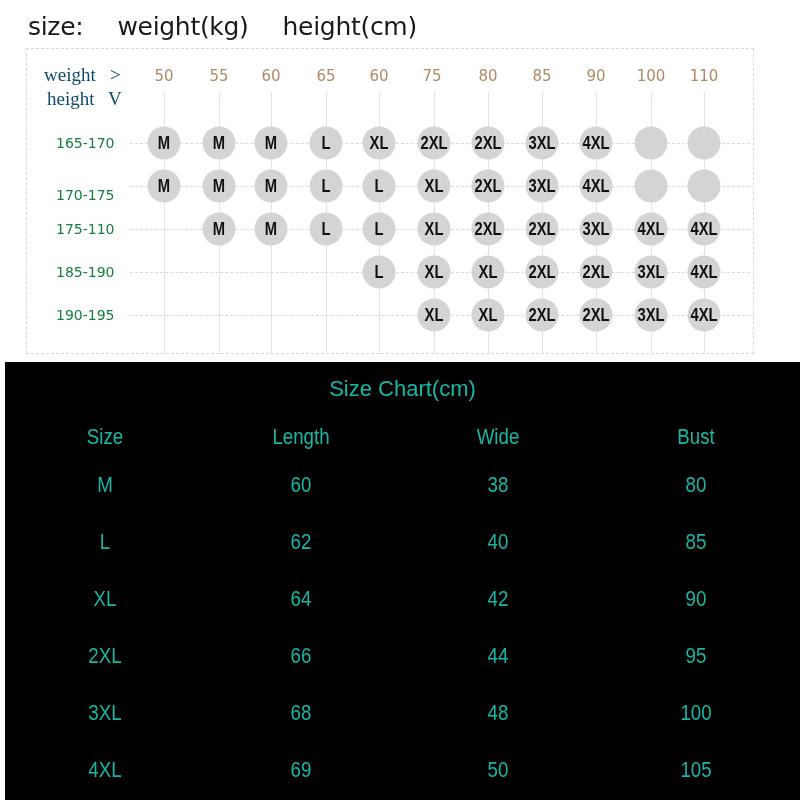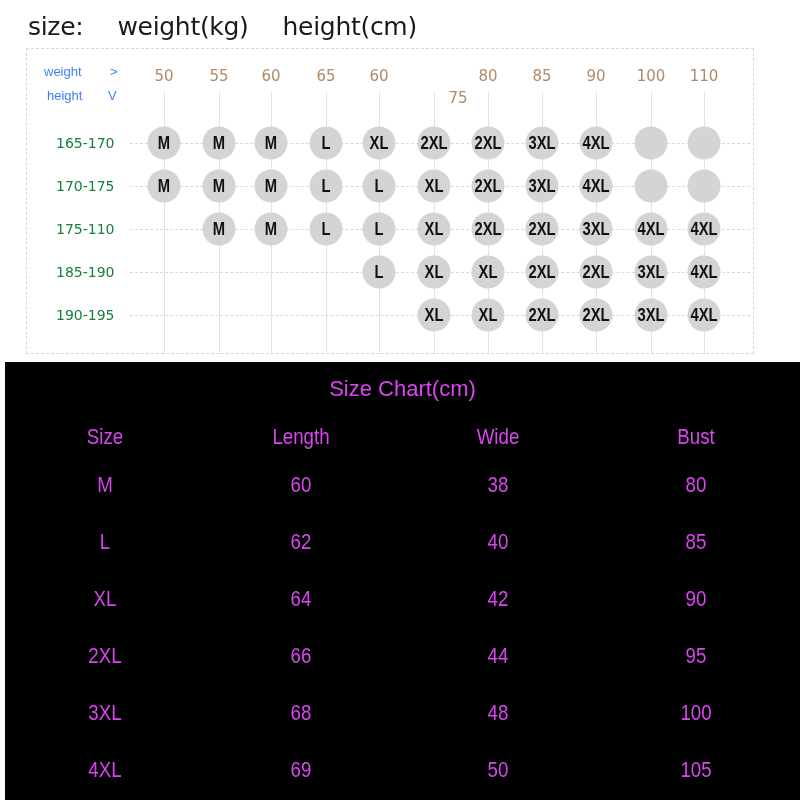--- a/index.html
+++ b/index.html
@@ -1,27 +1,27 @@
 <!DOCTYPE html>
 <html><head>
 <meta charset="utf-8">
 <style>
   html,body{margin:0;padding:0;}
   body{width:800px;height:800px;background:#fff;position:relative;overflow:hidden;font-family:"Liberation Sans",sans-serif;}
   .title{position:absolute;left:28px;top:12px;font-size:25px;color:#1a1a1a;white-space:pre;font-family:"DejaVu Sans",sans-serif;letter-spacing:-0.3px;}
   .title span{margin-right:34px;}
   .grid-box{position:absolute;left:26px;top:48px;width:728px;height:306px;border:1px dashed #d8d8d8;box-sizing:border-box;}
-  .axis-label{position:absolute;font-size:13px;color:#3b82f6;font-family:Liberation Sans, sans-serif;}
+  .axis-label{position:absolute;font-size:19px;color:#0c4a6e;font-family:Liberation Serif, serif;}
   .wcol{position:absolute;top:67px;font-size:15px;color:#b08a66;transform:translateX(-50%);font-family:"DejaVu Sans",sans-serif;}
   .vline{position:absolute;top:92px;width:1px;height:262px;background:#e2e2e2;}
   .hline{position:absolute;left:130px;width:620px;height:0;border-top:1px dashed #dadada;}
   .hrow{position:absolute;left:56px;font-size:14px;color:#15803d;font-family:"DejaVu Sans",sans-serif;transform:translateY(-50%);}
   .dot{position:absolute;width:33px;height:33px;border-radius:50%;background:#d4d4d4;transform:translate(-50%,-50%);display:flex;align-items:center;justify-content:center;font-weight:bold;font-size:18px;color:#111;font-family:"Liberation Sans Narrow","Liberation Sans",sans-serif;letter-spacing:0;}
   .dot .t{transform:scaleX(0.82);display:inline-block;white-space:nowrap;}
-  .black{position:absolute;left:5px;top:362px;width:795px;height:438px;background:#000;color:#d946ef;font-family:"Liberation Sans",sans-serif;}
+  .black{position:absolute;left:5px;top:362px;width:795px;height:438px;background:#000;color:#14b8a6;font-family:"Liberation Sans",sans-serif;}
   .chart-title{position:absolute;left:0;width:795px;top:14px;text-align:center;font-size:22px;}
   .cell{position:absolute;transform:translateX(-50%);font-size:22px;white-space:nowrap;}
   .cell .t{display:inline-block;transform:scaleX(0.85);}
 </style>
 </head>
 <body>
 
 <div class="title"><span>size:</span><span>weight(kg)</span><span>height(cm)</span></div>
 
 <div class="grid-box"></div>
@@ -35,36 +35,36 @@
     <div class="wcol" style="left: 164px;">50</div>
     <div class="vline" style="left: 164px;"></div>
     <div class="wcol" style="left: 219px;">55</div>
     <div class="vline" style="left: 219px;"></div>
     <div class="wcol" style="left: 271px;">60</div>
     <div class="vline" style="left: 271px;"></div>
     <div class="wcol" style="left: 326px;">65</div>
     <div class="vline" style="left: 326px;"></div>
     <div class="wcol" style="left: 379px;">60</div>
     <div class="vline" style="left: 379px;"></div>
-    <div class="wcol" style="left: 458px; margin-top: 22px;">75</div>
+    <div class="wcol" style="left: 432px;">75</div>
     <div class="vline" style="left: 434px;"></div>
     <div class="wcol" style="left: 488px;">80</div>
     <div class="vline" style="left: 488px;"></div>
     <div class="wcol" style="left: 542px;">85</div>
     <div class="vline" style="left: 542px;"></div>
     <div class="wcol" style="left: 596px;">90</div>
     <div class="vline" style="left: 596px;"></div>
     <div class="wcol" style="left: 651px;">100</div>
     <div class="vline" style="left: 651px;"></div>
     <div class="wcol" style="left: 704px;">110</div>
     <div class="vline" style="left: 704px;"></div>
     <div class="hline" style="top: 143px;"></div>
     <div class="hrow" style="top: 143px;">165-170</div>
     <div class="hline" style="top: 186px;"></div>
-    <div class="hrow" style="top: 186px;">170-175</div>
+    <div class="hrow" style="top: 195px;">170-175</div>
     <div class="hline" style="top: 229px;"></div>
     <div class="hrow" style="top: 229px;">175-110</div>
     <div class="hline" style="top: 272px;"></div>
     <div class="hrow" style="top: 272px;">185-190</div>
     <div class="hline" style="top: 315px;"></div>
     <div class="hrow" style="top: 315px;">190-195</div>
     <div class="dot" style="left: 164px; top: 143px;">
       <span class="t">M</span>
     </div>
     <div class="dot" style="left: 219px; top: 143px;">

